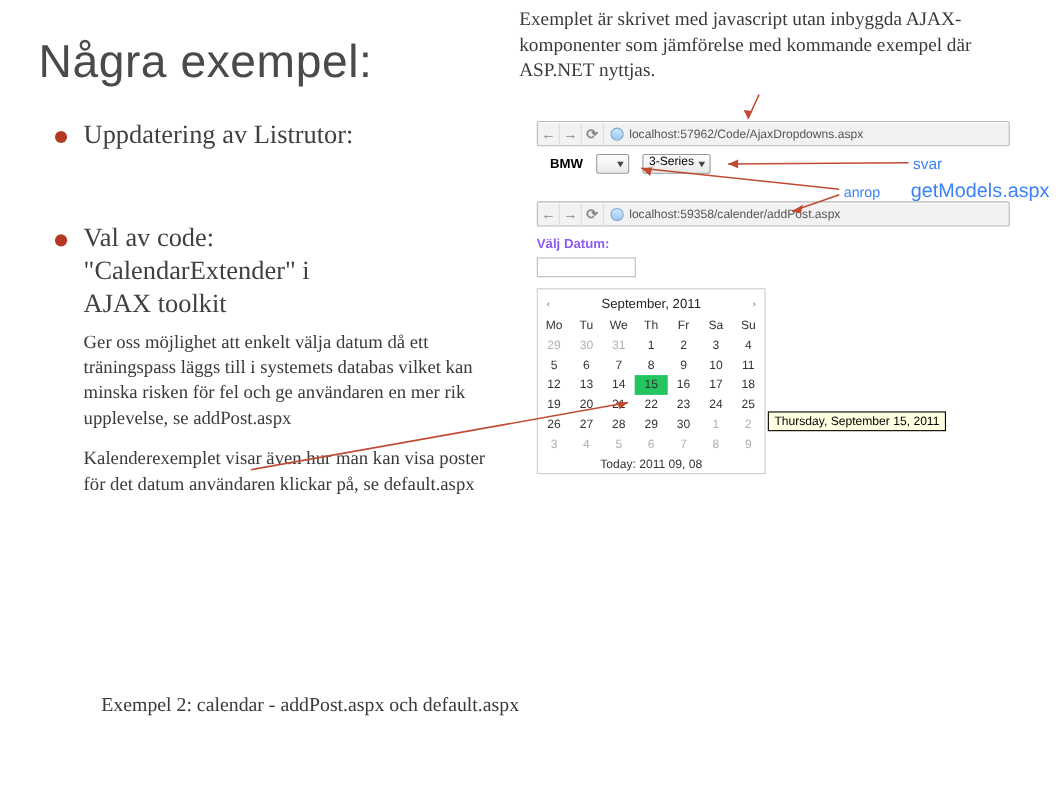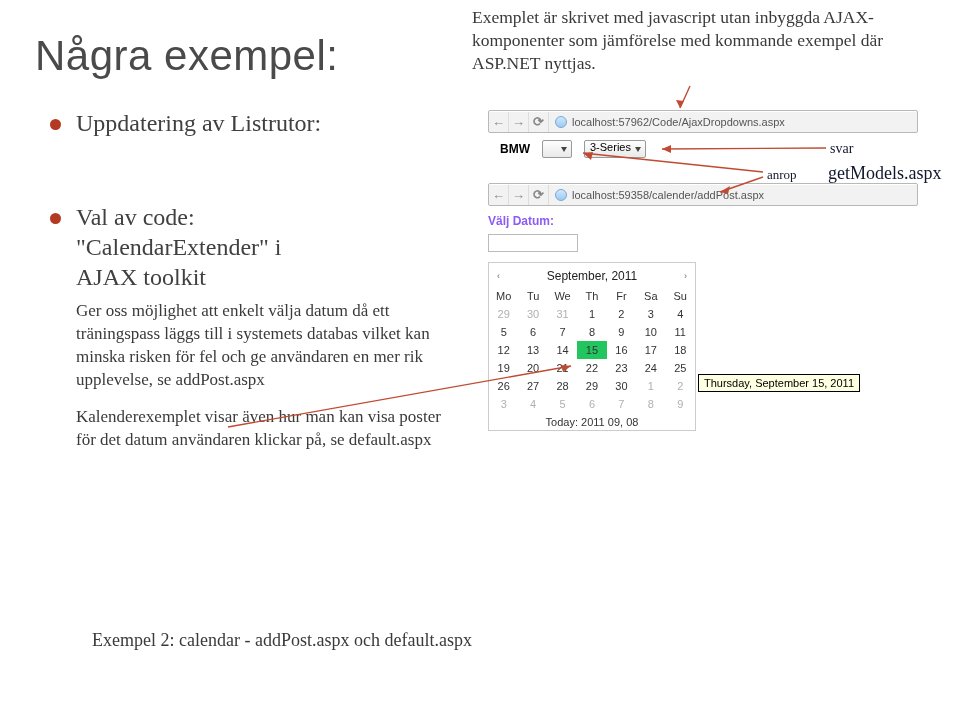--- a/index.html
+++ b/index.html
@@ -183,23 +183,23 @@
     font-family: Arial, sans-serif;
     font-size:11px;
     padding:2px 5px;
     color:#000;
     white-space:nowrap;
   }
 
   
   .annot {
     position:absolute;
-    font-family: Liberation Serif, serif;
+    font-family: Liberation Sans, sans-serif;
     font-size:14px;
-    color:#0f172a;
+    color:#3b82f6;
   }
   .annot.svar { left: 830px; top: 141px; }
   .annot.anrop { left: 767px; top: 167px; font-size: 13px; }
   .annot.gm { left: 828px; top: 163px; font-size: 18px; }
 
   svg.arrows { position:absolute; left:0; top:0; width:960px; height:714px; pointer-events:none;}
   .arrow { stroke:#c04b32; stroke-width:1.4; fill:none; }
   .arrowhead { fill:#c04b32; }
 
   .footer {

